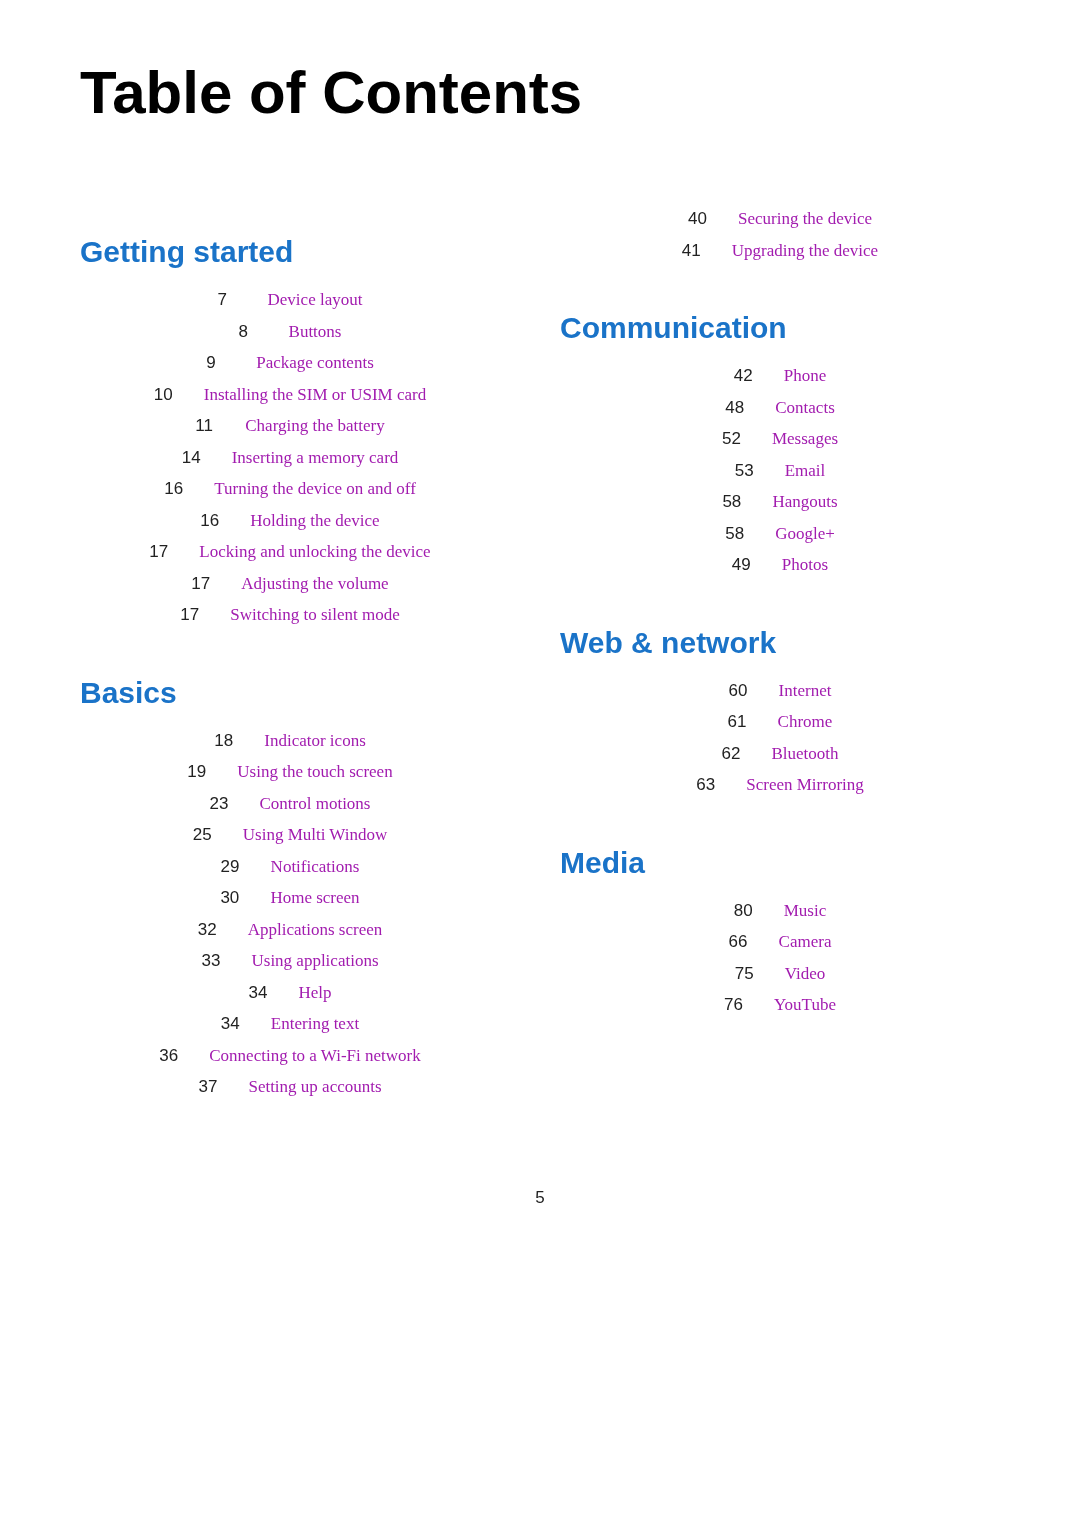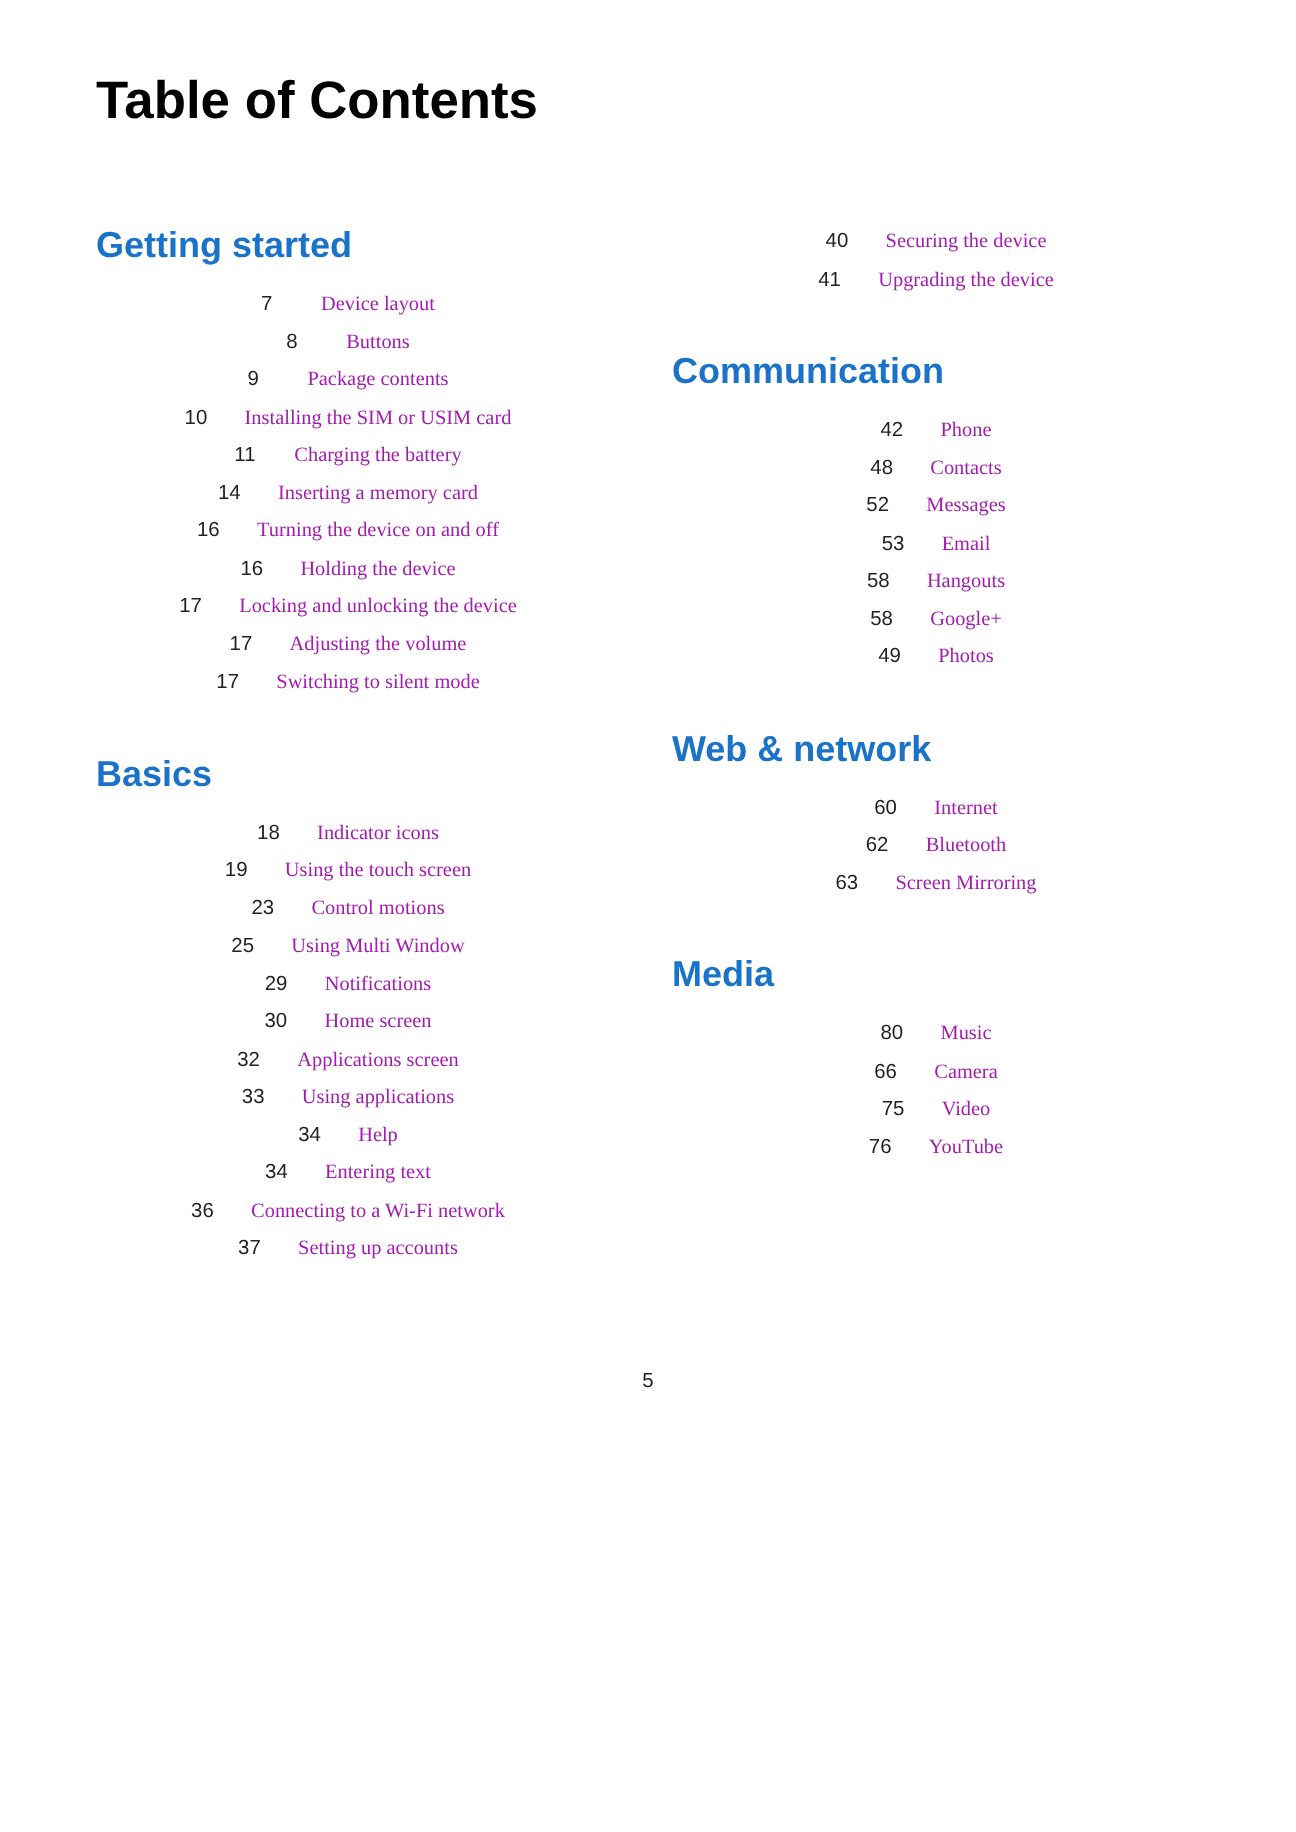--- a/index.html
+++ b/index.html
@@ -11,36 +11,37 @@
     body {
       background: #ffffff;
       font-family: 'Arial', sans-serif;
       width: 1080px;
       min-height: 1527px;
       padding: 60px 80px 60px 80px;
       color: #222222;
     }
 
     .page-title {
-      font-size: 44px;
+      font-size: 60px;
       font-weight: 700;
       color: #000000;
       margin-bottom: 80px;
       line-height: 1.1;
     }
 
     .content-wrapper {
       display: flex;
       gap: 0;
       width: 100%;
     }
 
     .left-column {
       width: 50%;
       padding-right: 40px;
+      margin-top: 29px;
     }
 
     .right-column {
       width: 50%;
       padding-left: 20px;
     }
 
     .section {
       margin-bottom: 48px;
     }
@@ -235,20 +236,24 @@
       </div>
     </div>
 
     <div class="section">
       <div class="section-title">Web &amp; network</div>
       <div class="toc-item">
         <span class="toc-number">60</span>
         <span class="toc-text">Internet</span>
       </div>
       <div class="toc-item">
+        <span class="toc-number">61</span>
+        <span class="toc-text">Chrome</span>
+      </div>
+      <div class="toc-item">
         <span class="toc-number">62</span>
         <span class="toc-text">Bluetooth</span>
       </div>
       <div class="toc-item">
         <span class="toc-number">63</span>
         <span class="toc-text">Screen Mirroring</span>
       </div>
     </div>
 
     <div class="section">

